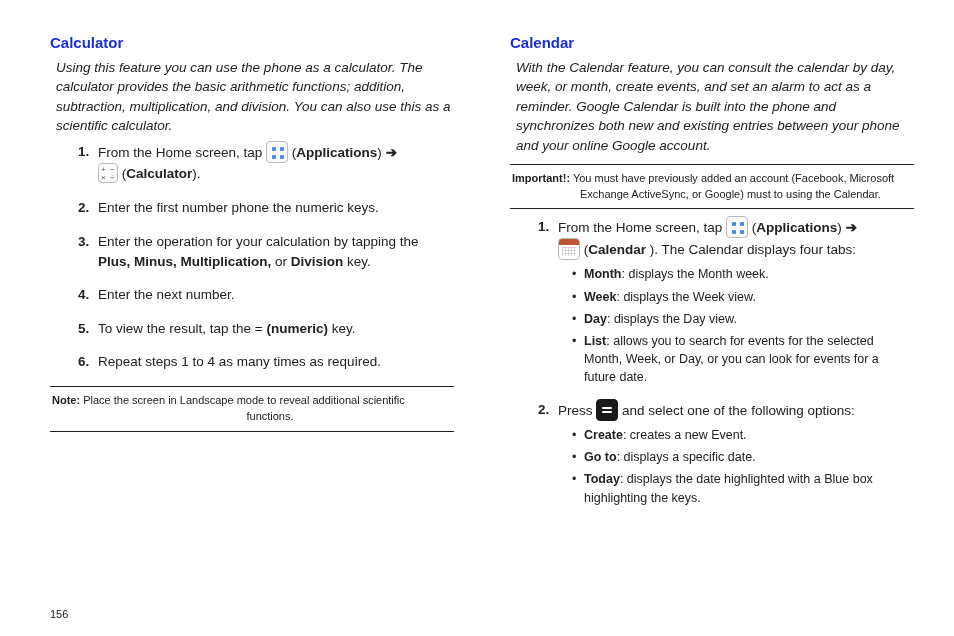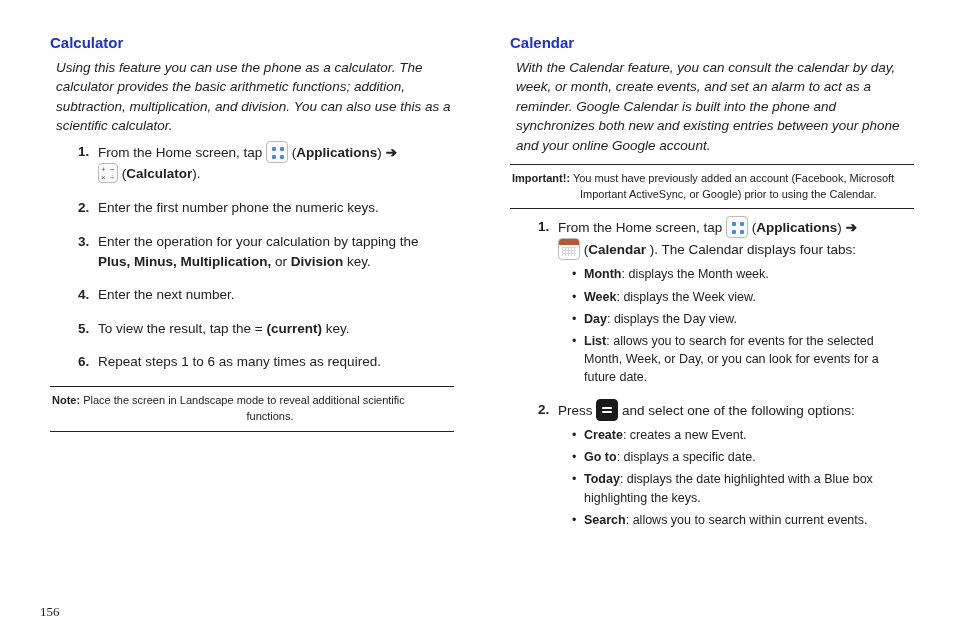--- a/index.html
+++ b/index.html
@@ -135,24 +135,24 @@
     padding-left: 12px;
     margin: 4px 0;
     font-size: 12.5px;
   }
   .bullets li::before{
     content:"•";
     position:absolute; left:0; top:0;
   }
   .pagenum {
     position: absolute;
-    left: 40px;
+    left: 50px;
     bottom: 16px;
-    font-family: Liberation Serif, serif;
-    font-size: 13px;
+    font-family: Liberation Sans, sans-serif;
+    font-size: 11px;
   }
   .arrow { font-weight:bold; }
 </style>
 </head>
 <body>
 
 <div class="page">
 
   <div class="col">
     <div class="h">Calculator</div>
@@ -171,39 +171,39 @@
       <li><span class="num">3.</span>
         <span>Enter the operation for your calculation by tapping the </span>
         <span class="b">Plus, Minus, Multiplication,</span>
         <span> or </span>
         <span class="b">Division</span>
         <span> key.</span></li>
       <li><span class="num">4.</span>
         <span>Enter the next number.</span></li>
       <li><span class="num">5.</span>
         <span>To view the result, tap the = </span>
-        <span class="b">(current)</span>
+        <span class="b">(numeric)</span>
         <span> key.</span></li>
       <li><span class="num">6.</span>
-        <span>Repeat steps 1 to 6 as many times as required.</span></li>
+        <span>Repeat steps 1 to 4 as many times as required.</span></li>
     </ol>
     <div class="note-block">
       <span class="lbl">Note:</span>
       <span> Place the screen in Landscape mode to reveal additional scientific</span>
       <span class="note-body">functions.</span>
     </div>
   </div>
 
   <div class="col">
     <div class="h">Calendar</div>
     <div class="intro">With the Calendar feature, you can consult the calendar by day, week, or month, create events, and set an alarm to act as a reminder. Google Calendar is built into the phone and synchronizes both new and existing entries between your phone and your online Google account.</div>
     <div class="note-block">
       <span class="lbl">Important!:</span>
       <span> You must have previously added an account (Facebook, Microsoft</span>
-      <span class="important-body">Important ActiveSync, or Google) prior to using the Calendar.</span>
+      <span class="important-body">Exchange ActiveSync, or Google) must to using the Calendar.</span>
     </div>
     <ol class="steps">
       <li><span class="num">1.</span>
         <span>From the Home screen, tap </span>
         <span class="icon icon-apps"></span>
         <span> (<span class="b">Applications</span>)</span>
         <span class="arrow"> ➔ </span><br>
         <span class="icon icon-cal"></span>
         <span> (<span class="b">Calendar</span></span>
         <span>). The Calendar displays four tabs:</span>
@@ -215,19 +215,18 @@
         </ul>
       </li>
       <li><span class="num">2.</span>
         <span>Press </span>
         <span class="icon icon-menu"></span>
         <span> and select one of the following options:</span>
         <ul class="bullets">
           <li><span class="b">Create</span><span>: creates a new Event.</span></li>
           <li><span class="b">Go to</span><span>: displays a specific date.</span></li>
           <li><span class="b">Today</span><span>: displays the date highlighted with a Blue box highlighting the keys.</span></li>
-          <li><span class="b">Search</span><span>: allows you to search within current events.</span></li>
         </ul>
       </li>
     </ol>
   </div>
 </div>
 <div class="pagenum">156</div>
 
 </body></html>

